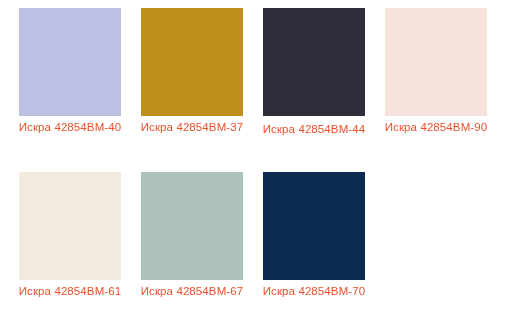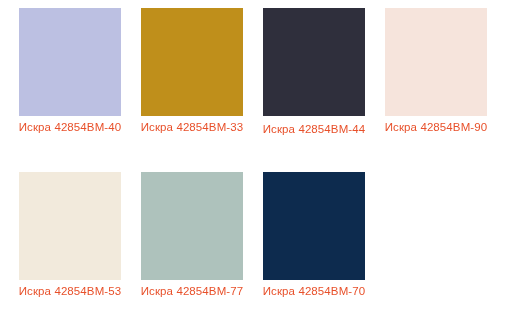--- a/index.html
+++ b/index.html
@@ -53,35 +53,35 @@
 </head>
 <body>
 
 <div class="swatch-grid" style="background: rgb(255, 255, 255);">
     <div class="swatch-cell">
       <div class="swatch-chip" style="background-color: rgb(188, 192, 226);"></div>
       <div class="swatch-caption" style="color: rgb(232, 80, 42);">Искра 42854ВМ-40</div>
     </div>
     <div class="swatch-cell">
       <div class="swatch-chip" style="background-color: rgb(191, 143, 27);"></div>
-      <div class="swatch-caption" style="color: rgb(232, 80, 42);">Искра 42854ВМ-33</div>
+      <div class="swatch-caption" style="color: rgb(232, 80, 42);">Искра 42854ВМ-37</div>
     </div>
     <div class="swatch-cell">
       <div class="swatch-chip" style="background-color: rgb(47, 47, 60);"></div>
       <div class="swatch-caption" style="color: rgb(232, 80, 42); margin-top: 6px;">Искра 42854ВМ-44</div>
     </div>
     <div class="swatch-cell">
       <div class="swatch-chip" style="background-color: rgb(246, 228, 220);"></div>
       <div class="swatch-caption" style="color: rgb(232, 80, 42);">Искра 42854ВМ-90</div>
     </div>
     <div class="swatch-cell">
       <div class="swatch-chip" style="background-color: rgb(242, 234, 220);"></div>
-      <div class="swatch-caption" style="color: rgb(232, 80, 42);">Искра 42854ВМ-53</div>
+      <div class="swatch-caption" style="color: rgb(232, 80, 42);">Искра 42854ВМ-61</div>
     </div>
     <div class="swatch-cell">
       <div class="swatch-chip" style="background-color: rgb(174, 194, 188);"></div>
-      <div class="swatch-caption" style="color: rgb(232, 80, 42);">Искра 42854ВМ-77</div>
+      <div class="swatch-caption" style="color: rgb(232, 80, 42);">Искра 42854ВМ-67</div>
     </div>
     <div class="swatch-cell">
       <div class="swatch-chip" style="background-color: rgb(13, 43, 78);"></div>
       <div class="swatch-caption" style="color: rgb(232, 80, 42);">Искра 42854ВМ-70</div>
     </div>
   </div>
 
 </body></html>

